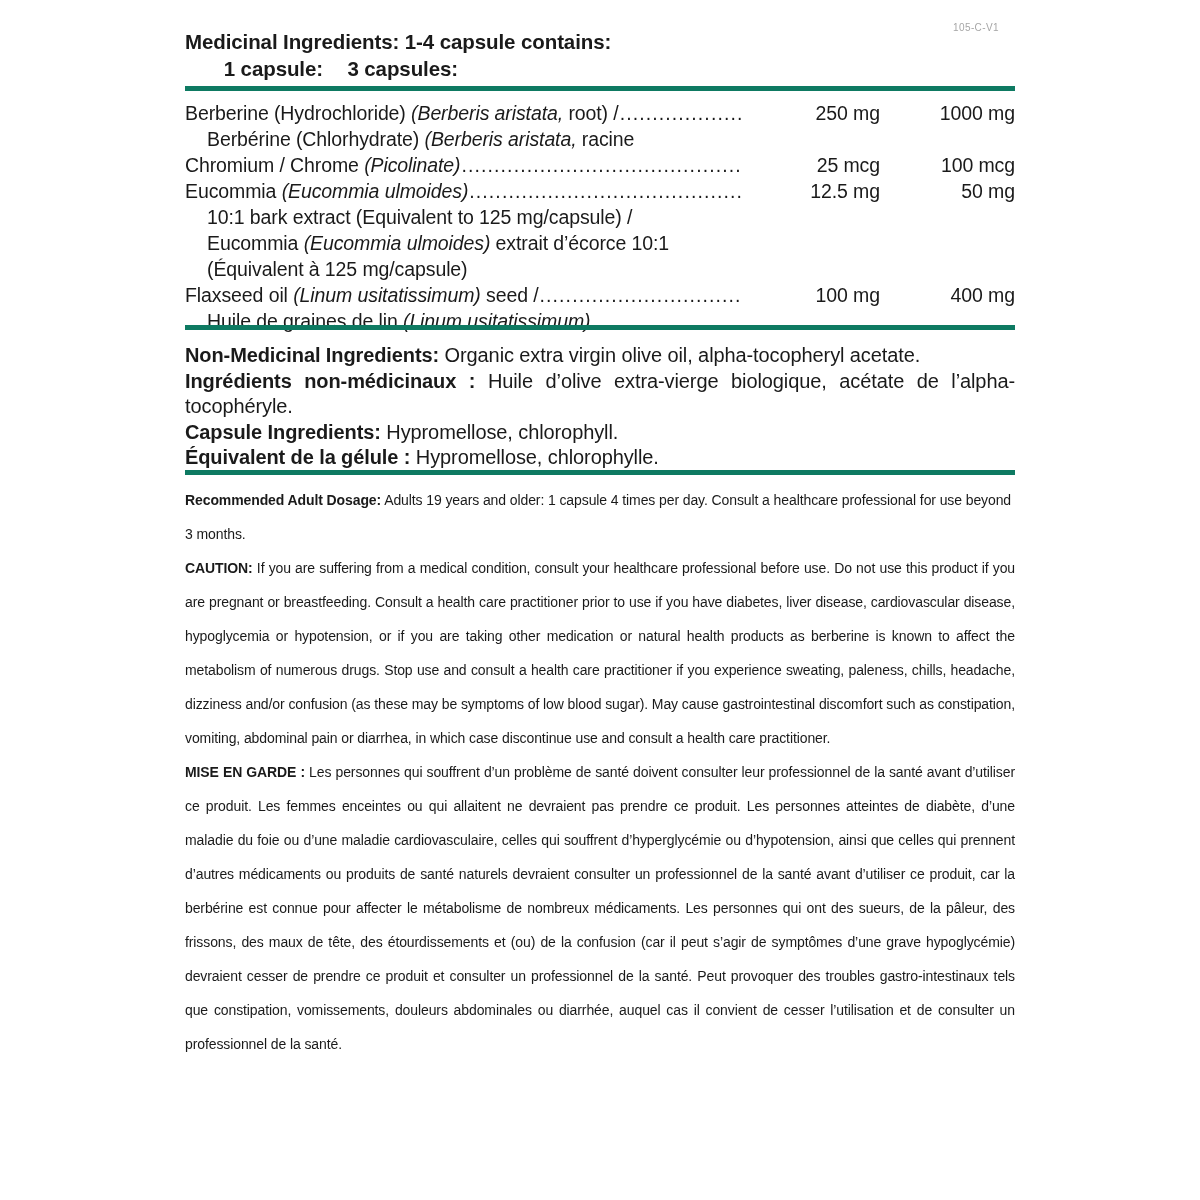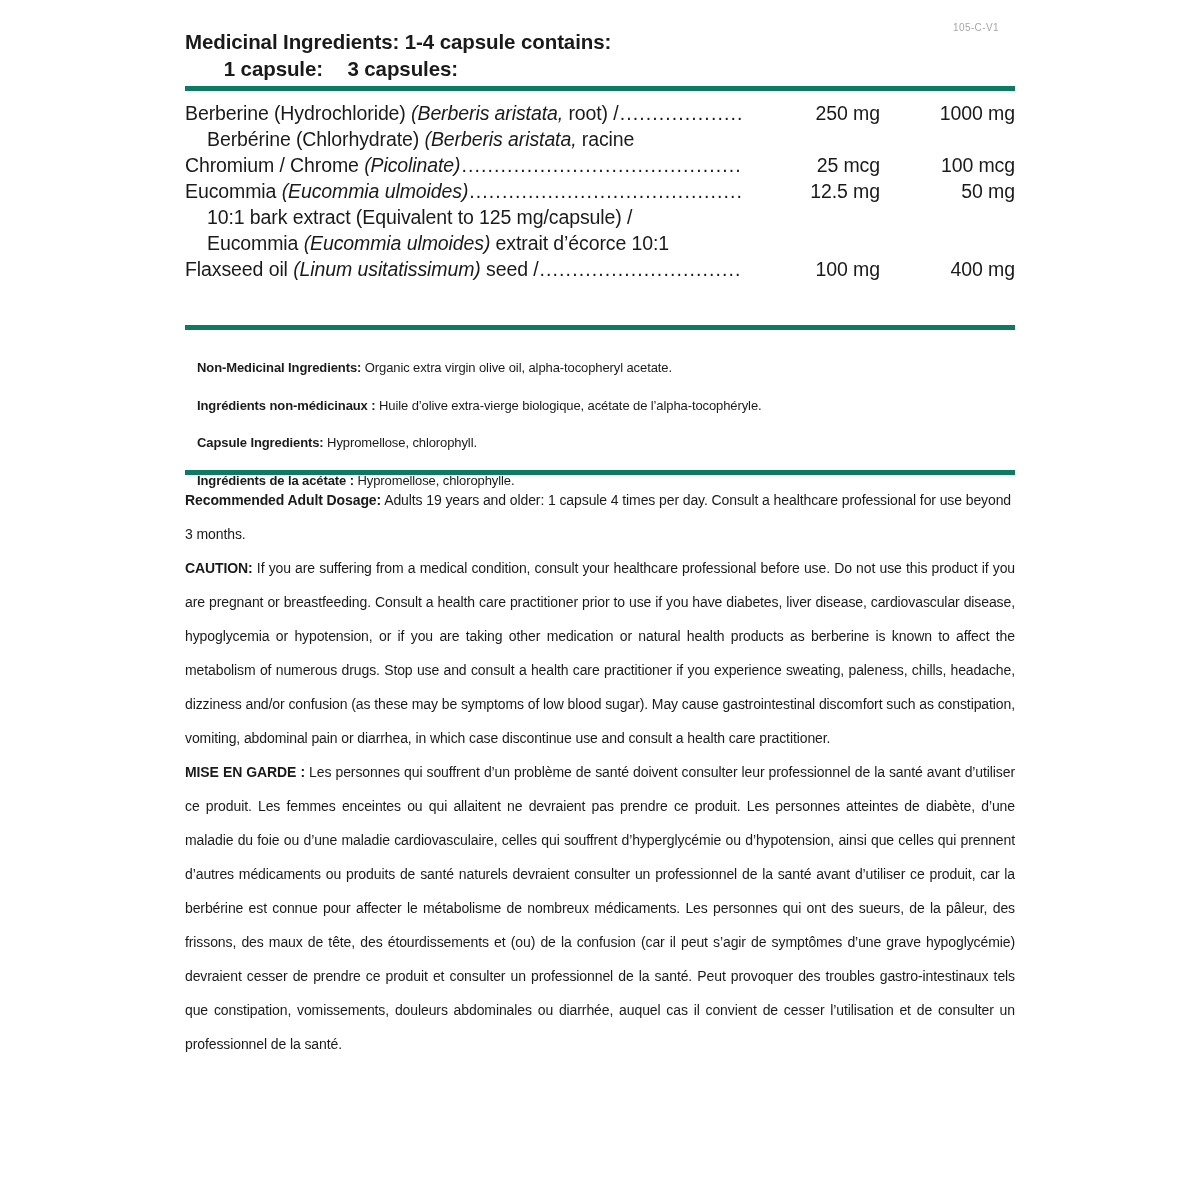--- a/index.html
+++ b/index.html
@@ -120,23 +120,23 @@
     line-height: 26px;
     padding-left: 22px;
     letter-spacing: -0.1px;
     white-space: nowrap;
   }
   i, .it { font-style: italic; text-align: right; }
 
   
   .nonmed-block { top: 343px; }
   .nonmed-p {
-    font-size: 13px;
+    font-size: 20px;
     line-height: 25.5px;
-    margin: 12px;
+    margin: 0;
     letter-spacing: -0.1px;
   }
   .nonmed-p.just { text-align: justify; }
   .nonmed-p b { font-weight: bold; }
 
   
   .dose-block { top: 483px; }
   .dose-p {
     font-size: 14px;
     line-height: 34px;
@@ -188,44 +188,46 @@
       <div class="ing-row">
         <div class="ing-name">
           <span class="nm">Eucommia <i>(Eucommia ulmoides)</i></span>
           <span class="leader">........................................................................................................</span>
         </div>
         <span class="ing-v1">12.5 mg</span>
         <span class="ing-v2">50 mg</span>
       </div>
       <div class="sub-line">10:1 bark extract  (Equivalent to 125 mg/capsule)  /</div>
       <div class="sub-line">Eucommia <i>(Eucommia ulmoides)</i> extrait d’écorce 10:1</div>
+      <div class="sub-line">(Équivalent à 125 mg/capsule)</div>
       <div class="ing-row">
         <div class="ing-name">
           <span class="nm">Flaxseed oil <i>(Linum usitatissimum)</i> seed /</span>
           <span class="leader">........................................................................................................</span>
         </div>
         <span class="ing-v1">100 mg</span>
         <span class="ing-v2">400 mg</span>
       </div>
+      <div class="sub-line">Huile de graines de lin <i>(Linum usitatissimum)</i></div>
     </div>
 
   <div class="rule r2"></div>
 
   <div class="frame nonmed-block">
     <p class="nonmed-p">
       <b>Non-Medicinal Ingredients:</b><span> Organic extra virgin olive oil, alpha-tocopheryl acetate.</span>
     </p>
     <p class="nonmed-p just">
       <b>Ingrédients non-médicinaux :</b><span> Huile d’olive extra-vierge biologique, acétate de l’alpha-tocophéryle.</span>
     </p>
     <p class="nonmed-p">
       <b>Capsule Ingredients:</b><span> Hypromellose, chlorophyll.</span>
     </p>
     <p class="nonmed-p">
-      <b>Ingrédients de la acétate :</b><span> Hypromellose, chlorophylle.</span>
+      <b>Équivalent de la gélule :</b><span> Hypromellose, chlorophylle.</span>
     </p>
   </div>
 
   <div class="rule r3"></div>
 
   <div class="frame dose-block">
     <p class="dose-p nojust">
       <b>Recommended Adult Dosage:</b><span> Adults 19 years and older: 1 capsule 4 times per day. Consult a healthcare professional for use beyond 3 months.</span>
     </p>
     <p class="dose-p">

